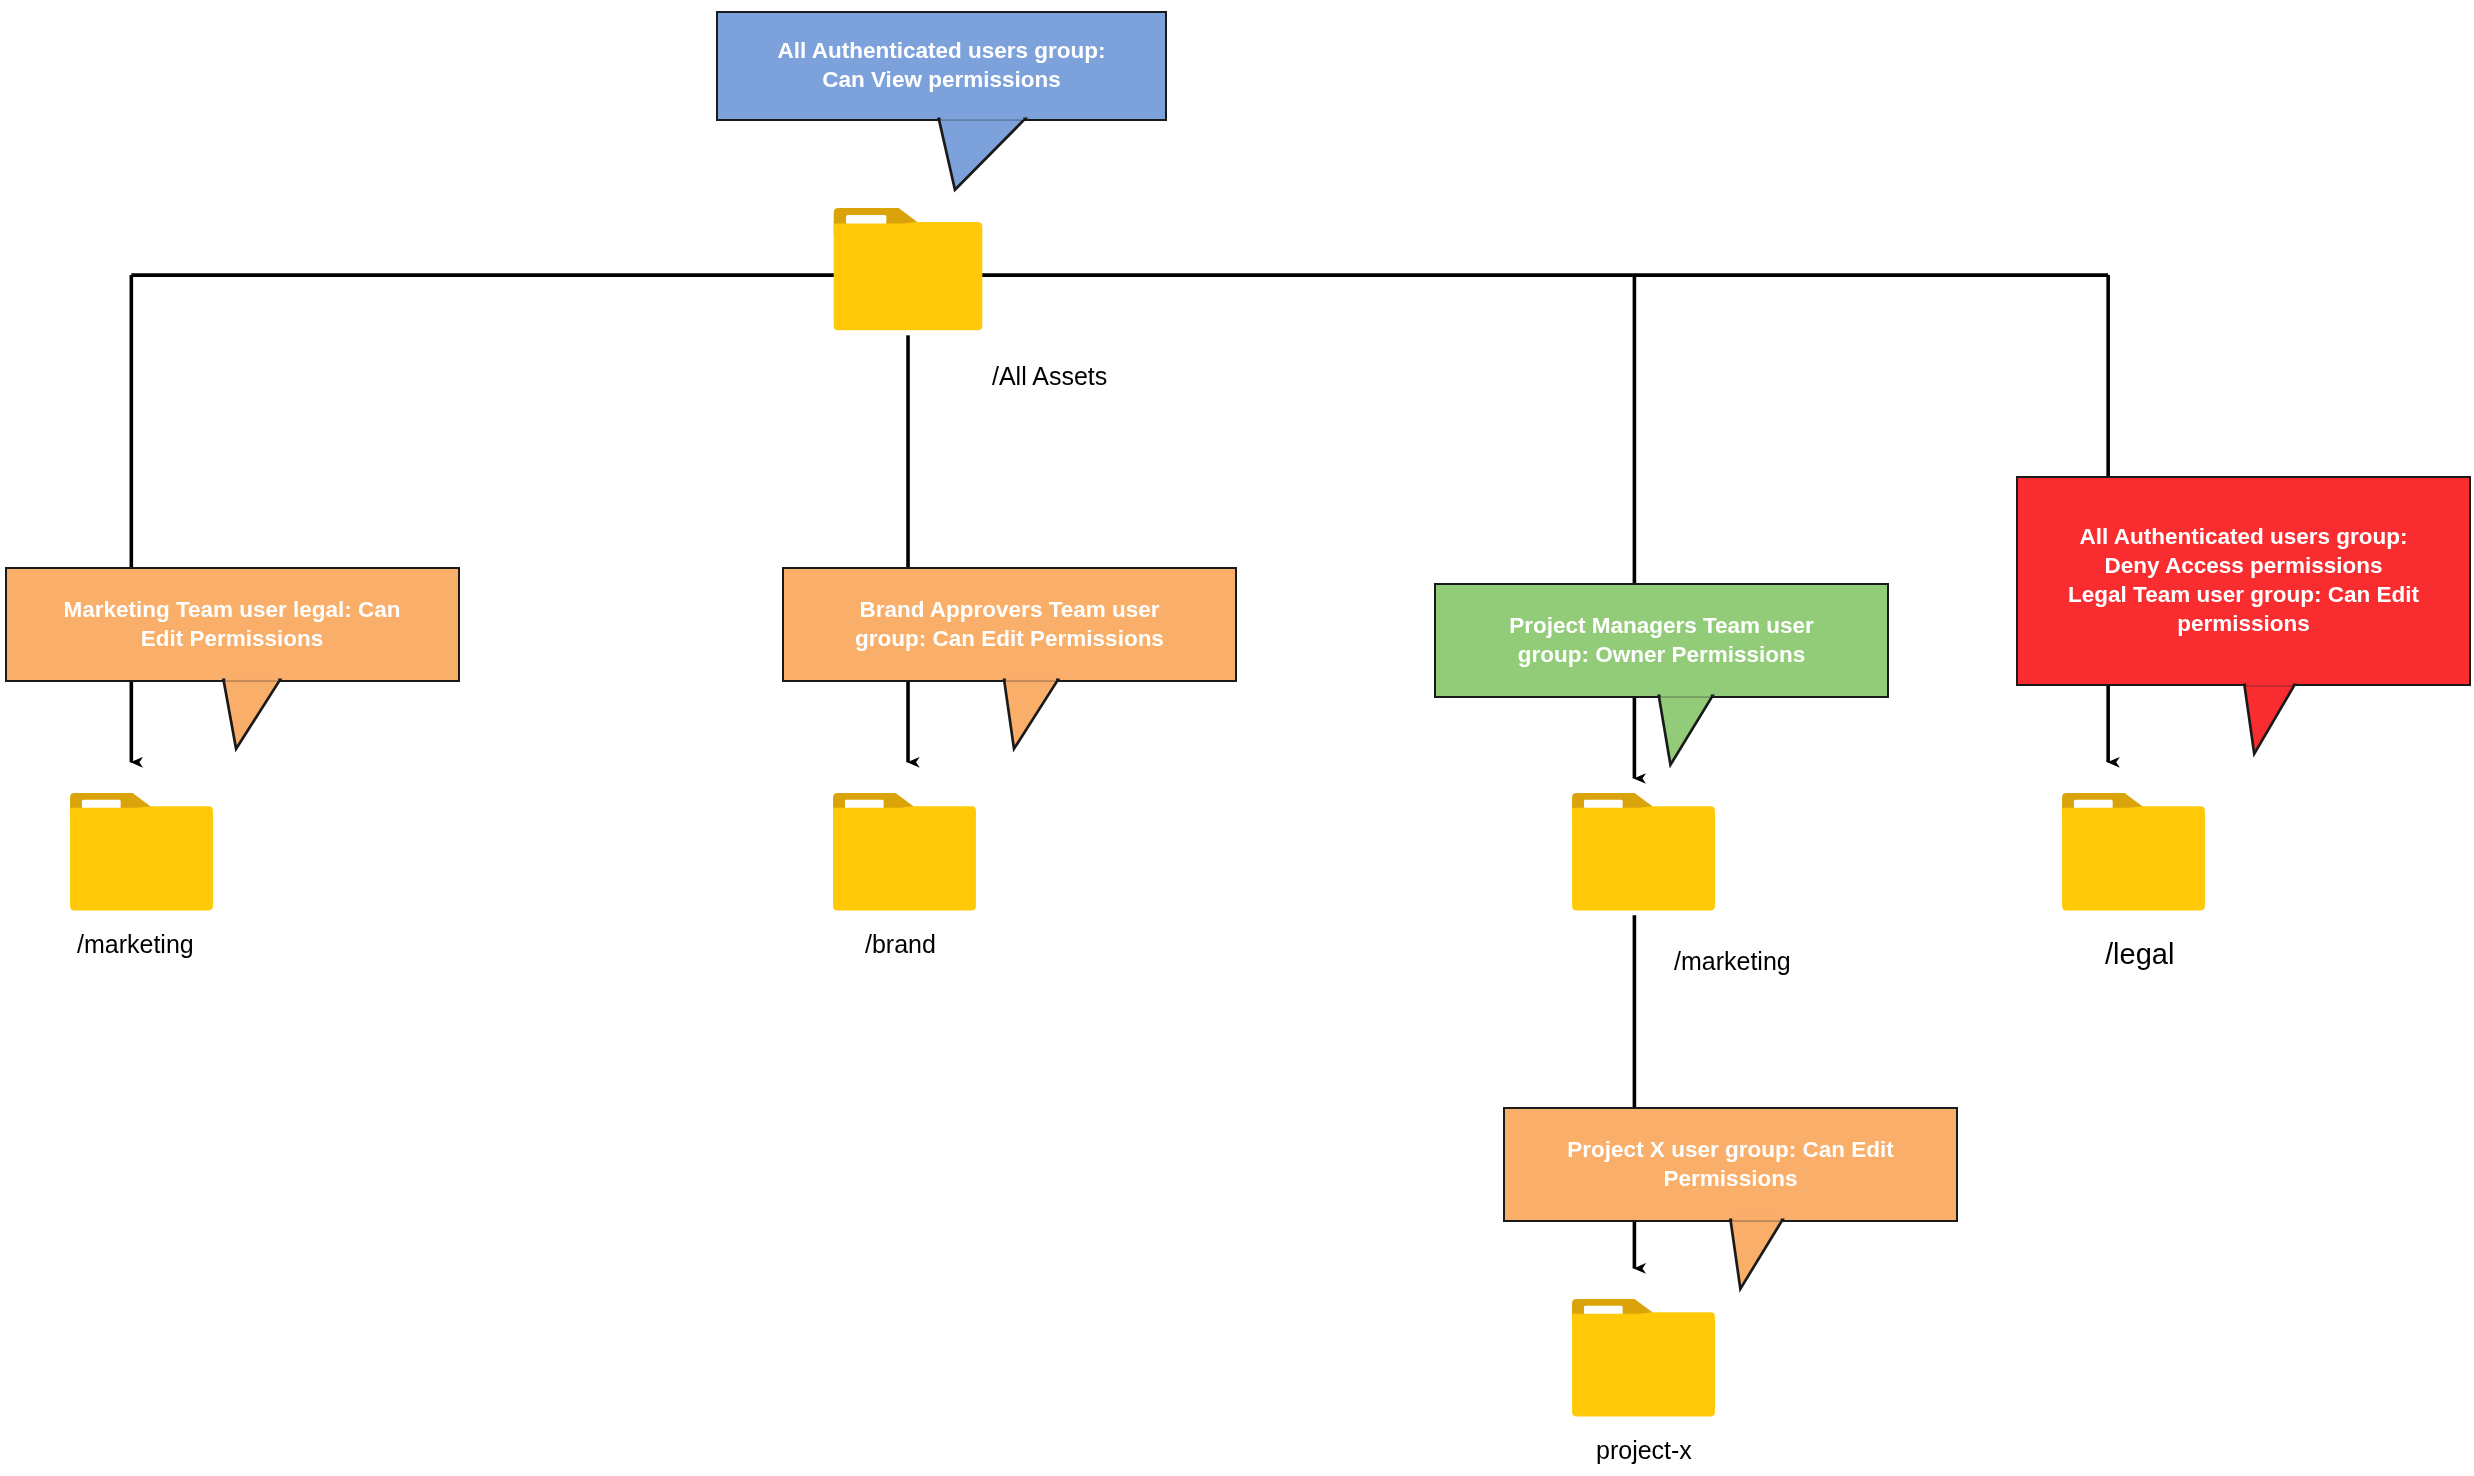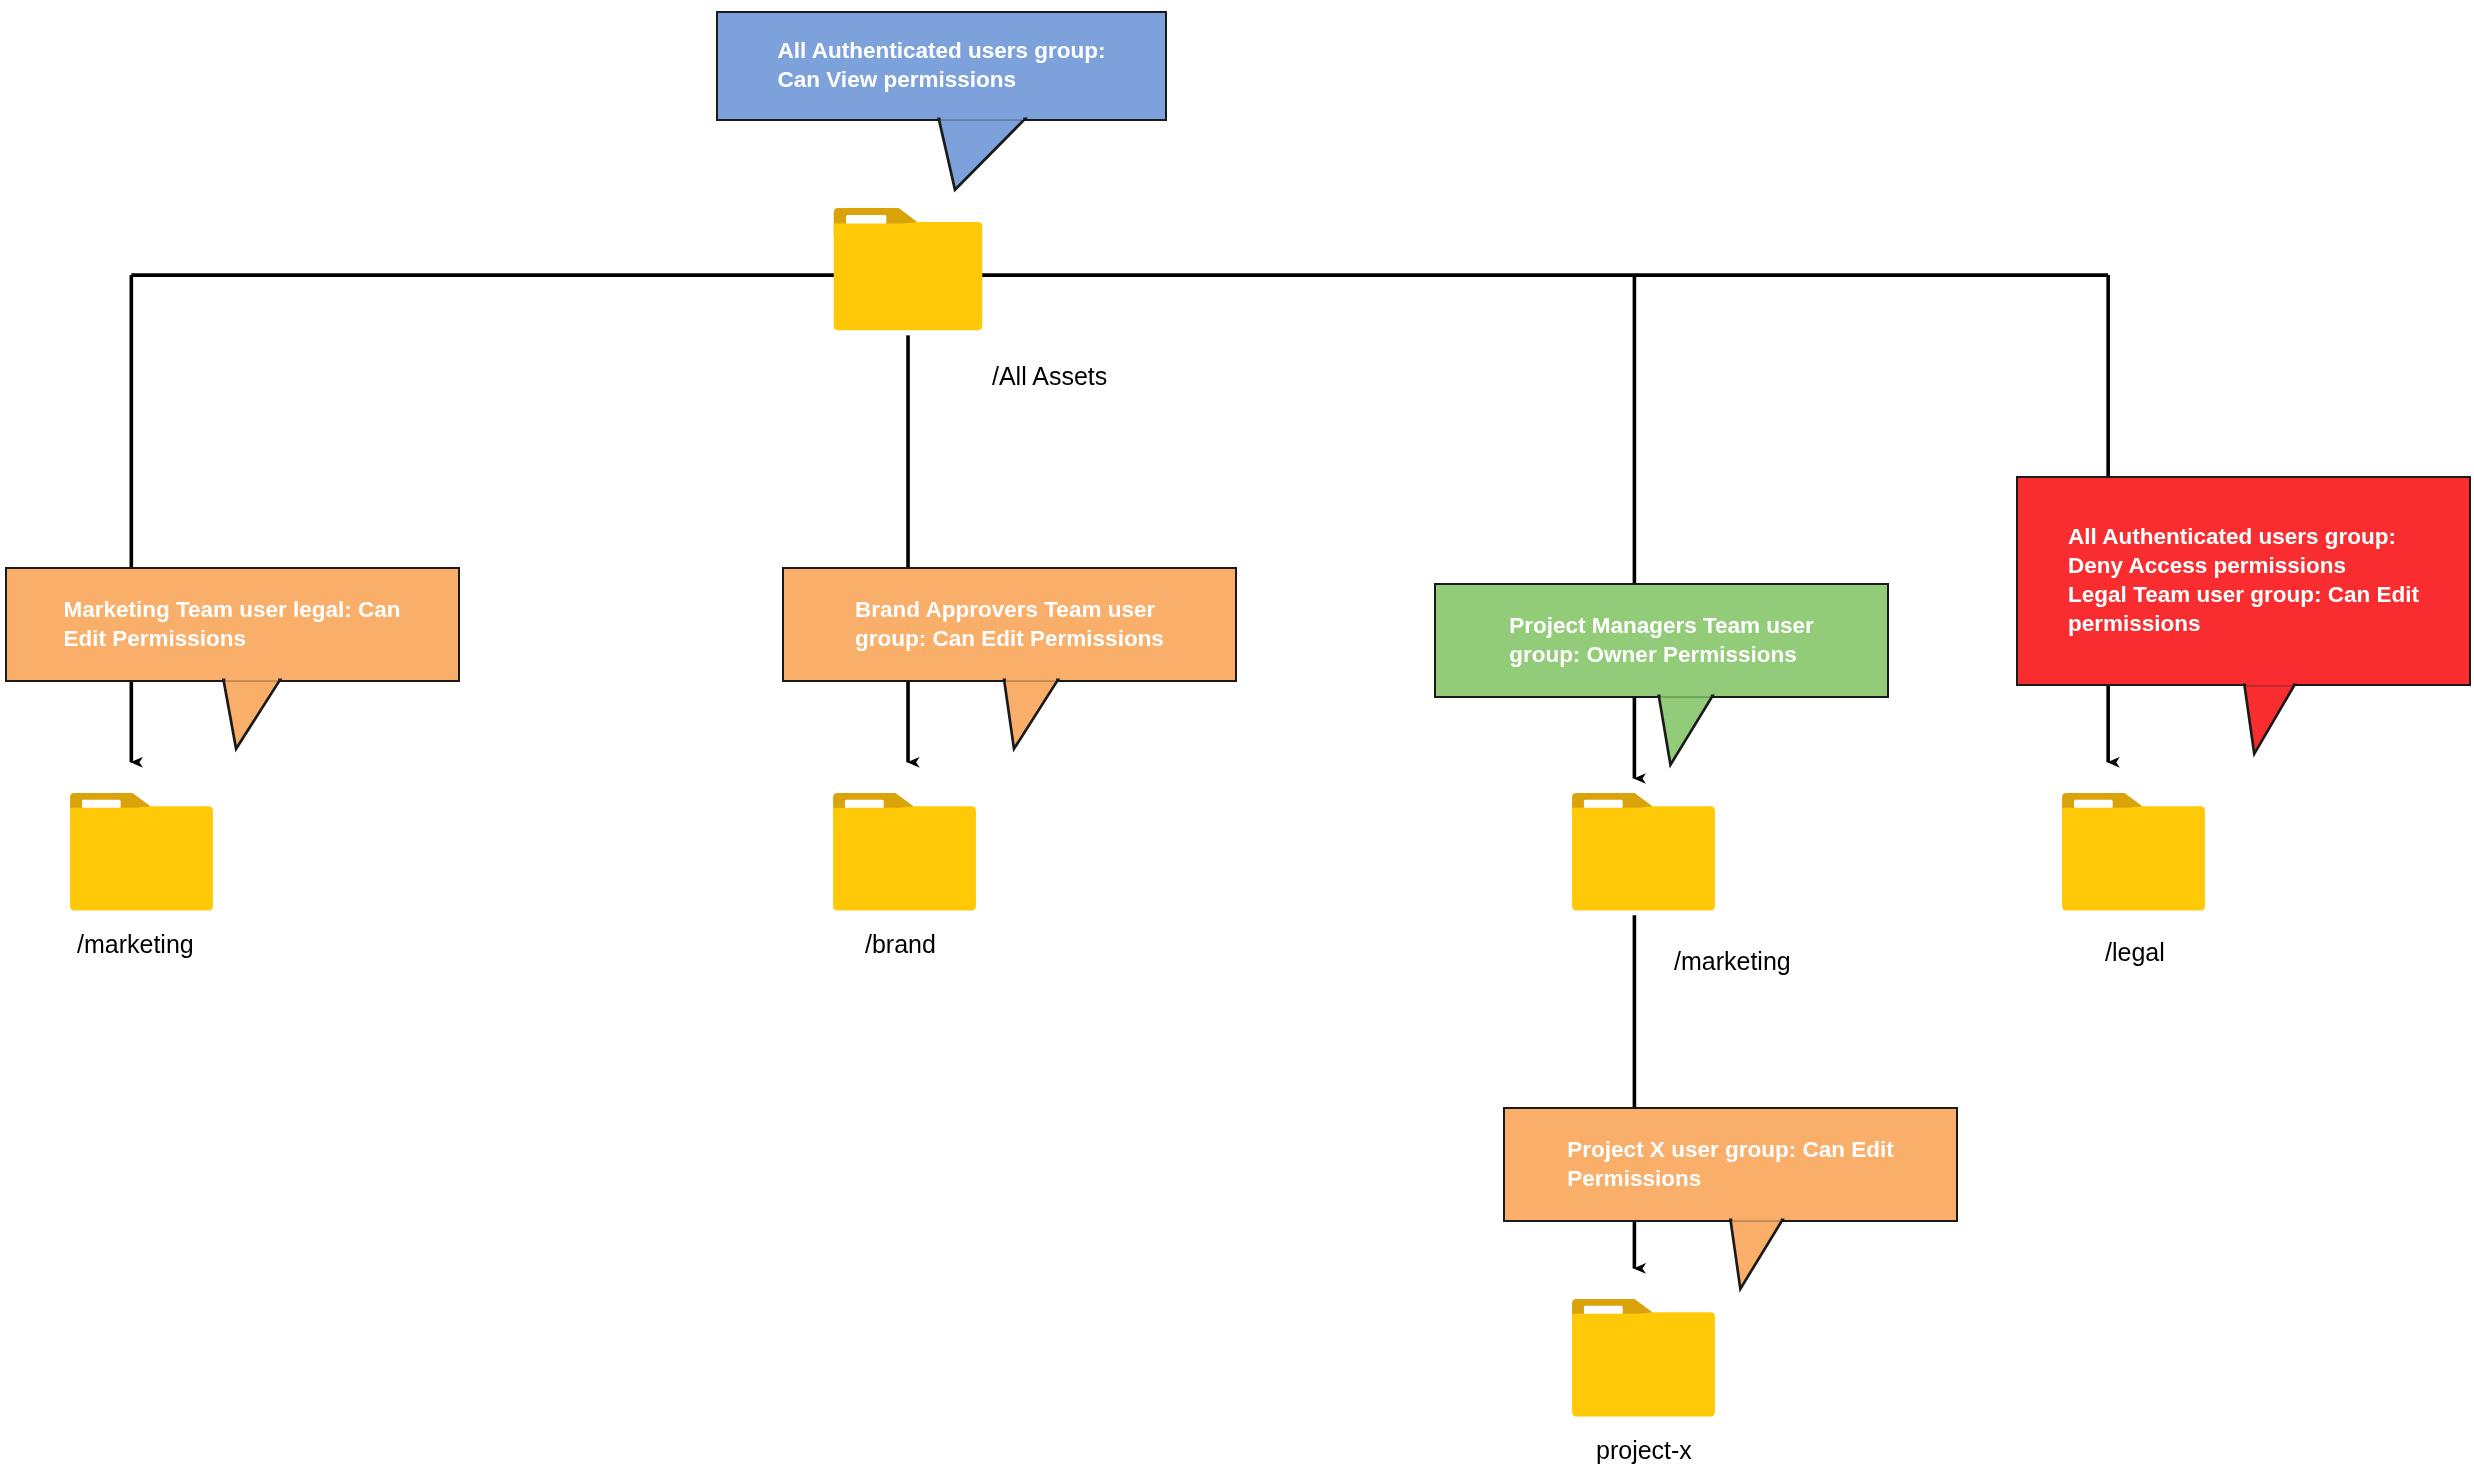--- a/index.html
+++ b/index.html
@@ -38,21 +38,21 @@
     box-sizing: border-box;
     border: 2.7px solid #1a1a1a;
     display: flex;
     align-items: center;
     justify-content: center;
     padding: 5.4px 12.6px;
   }
   .callout .bubble-text {
     font-weight: bold;
     color: #ffffff;
-    text-align: left;
+    text-align: center;
     line-height: 1.28;
     white-space: pre-line;
   }
   .callout .tail {
     position: absolute;
     overflow: visible;
   }
 
   
   .folder {
@@ -185,21 +185,21 @@
         </svg>
       </div>
       <div class="path-label" style="left: 1674px; top: 947px; font-size: 25px;">/marketing</div>
       <div class="folder" style="left: 2059px; top: 790px; width: 149px; height: 125px;">
         <svg width="149" height="125" viewBox="0 0 100 84">
           <path d="M 2 5 Q 2 2 5 2 L 44 2 L 56 11 L 47 19 L 2 19 Z" fill="#D9A309"></path>
           <rect x="10" y="6.5" width="26" height="6" rx="1" fill="#ffffff"></rect>
           <path d="M 2 12 L 47 12 L 56 11 L 95 11 Q 98 11 98 14 L 98 78 Q 98 81 95 81 L 5 81 Q 2 81 2 78 Z" fill="#FFC907"></path>
         </svg>
       </div>
-      <div class="path-label" style="left: 2105px; top: 938px; font-size: 25px;">/legal</div>
+      <div class="path-label" style="left: 2105px; top: 938px; font-size: 29px;">/legal</div>
       <div class="folder" style="left: 1569px; top: 1296px; width: 149px; height: 125px;">
         <svg width="149" height="125" viewBox="0 0 100 84">
           <path d="M 2 5 Q 2 2 5 2 L 44 2 L 56 11 L 47 19 L 2 19 Z" fill="#D9A309"></path>
           <rect x="10" y="6.5" width="26" height="6" rx="1" fill="#ffffff"></rect>
           <path d="M 2 12 L 47 12 L 56 11 L 95 11 Q 98 11 98 14 L 98 78 Q 98 81 95 81 L 5 81 Q 2 81 2 78 Z" fill="#FFC907"></path>
         </svg>
       </div>
       <div class="path-label" style="left: 1596px; top: 1436px; font-size: 25px;">project-x</div>
     </div>
 

